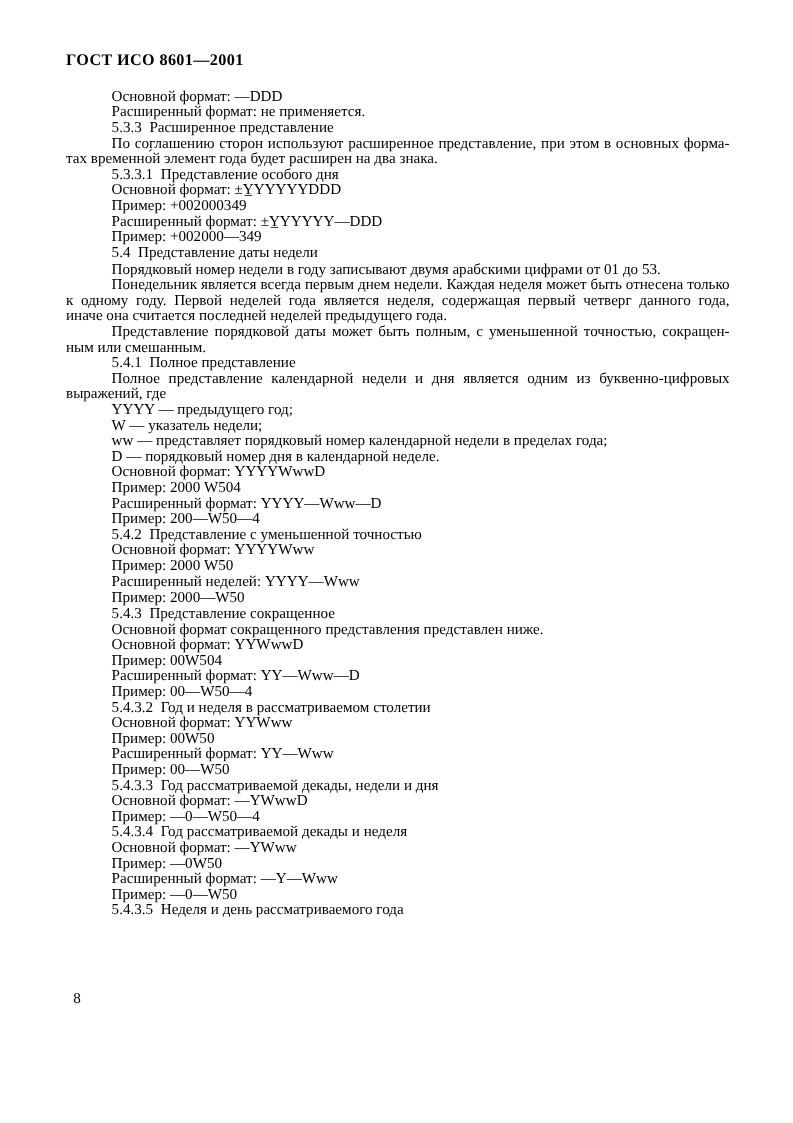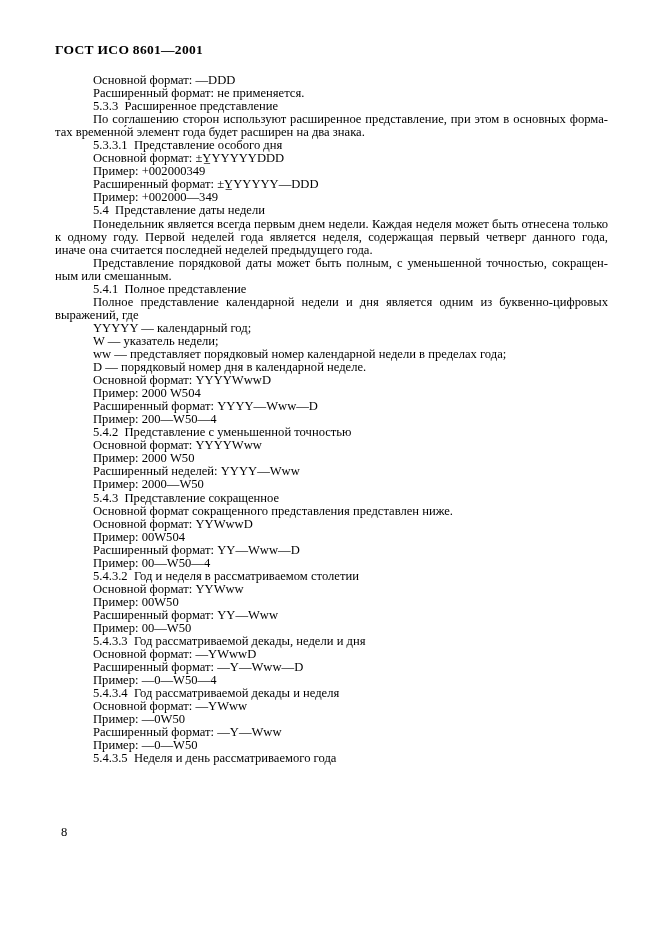--- a/index.html
+++ b/index.html
@@ -58,29 +58,30 @@
       <div class="line ind">Расширенный формат: не применяется.</div>
       <div class="line ind">5.3.3&nbsp; Расширенное представление</div>
       <div class="line ind just">По соглашению сторон используют расширенное представление, при этом в основных форма-</div>
       <div class="line">тах временно́й элемент года будет расширен на два знака.</div>
       <div class="line ind">5.3.3.1&nbsp; Представление особого дня</div>
       <div class="line ind">Основной формат: ±Y̲YYYYYDDD</div>
       <div class="line ind">Пример: +002000349</div>
       <div class="line ind">Расширенный формат: ±Y̲YYYYY—DDD</div>
       <div class="line ind">Пример: +002000—349</div>
       <div class="line ind bold">5.4&nbsp; Представление даты недели</div>
+      <div class="line ind">Порядковый номер недели в году записывают двумя арабскими цифрами от 01 до 53.</div>
       <div class="line ind just">Понедельник является всегда первым днем недели. Каждая неделя может быть отнесена только</div>
       <div class="line just">к одному году. Первой неделей года является неделя, содержащая первый четверг данного года,</div>
       <div class="line">иначе она считается последней неделей предыдущего года.</div>
       <div class="line ind just">Представление порядковой даты может быть полным, с уменьшенной точностью, сокращен-</div>
       <div class="line">ным или смешанным.</div>
       <div class="line ind">5.4.1&nbsp; Полное представление</div>
       <div class="line ind just">Полное представление календарной недели и дня является одним из буквенно-цифровых</div>
       <div class="line">выражений, где</div>
-      <div class="line ind">YYYYY — календарный год;</div>
+      <div class="line ind">YYYY — предыдущего год;</div>
       <div class="line ind">W — указатель недели;</div>
       <div class="line ind">ww — представляет порядковый номер календарной недели в пределах года;</div>
       <div class="line ind">D — порядковый номер дня в календарной неделе.</div>
       <div class="line ind">Основной формат: YYYYWwwD</div>
       <div class="line ind">Пример: 2000 W504</div>
       <div class="line ind">Расширенный формат: YYYY—Www—D</div>
       <div class="line ind">Пример: 200—W50—4</div>
       <div class="line ind">5.4.2&nbsp; Представление с уменьшенной точностью</div>
       <div class="line ind">Основной формат: YYYYWww</div>
       <div class="line ind">Пример: 2000 W50</div>
@@ -92,21 +93,20 @@
       <div class="line ind">Пример: 00W504</div>
       <div class="line ind">Расширенный формат: YY—Www—D</div>
       <div class="line ind">Пример: 00—W50—4</div>
       <div class="line ind">5.4.3.2&nbsp; Год и неделя в рассматриваемом столетии</div>
       <div class="line ind">Основной формат: YYWww</div>
       <div class="line ind">Пример: 00W50</div>
       <div class="line ind">Расширенный формат: YY—Www</div>
       <div class="line ind">Пример: 00—W50</div>
       <div class="line ind">5.4.3.3&nbsp; Год рассматриваемой декады, недели и дня</div>
       <div class="line ind">Основной формат: —YWwwD</div>
-      <div class="line ind">Расширенный формат: —Y—Www—D</div>
       <div class="line ind">Пример: —0—W50—4</div>
       <div class="line ind">5.4.3.4&nbsp; Год рассматриваемой декады и неделя</div>
       <div class="line ind">Основной формат: —YWww</div>
       <div class="line ind">Пример: —0W50</div>
       <div class="line ind">Расширенный формат: —Y—Www</div>
       <div class="line ind">Пример: —0—W50</div>
       <div class="line ind">5.4.3.5&nbsp; Неделя и день рассматриваемого года</div>
     </div>
 
   <div class="page-number">8</div>

